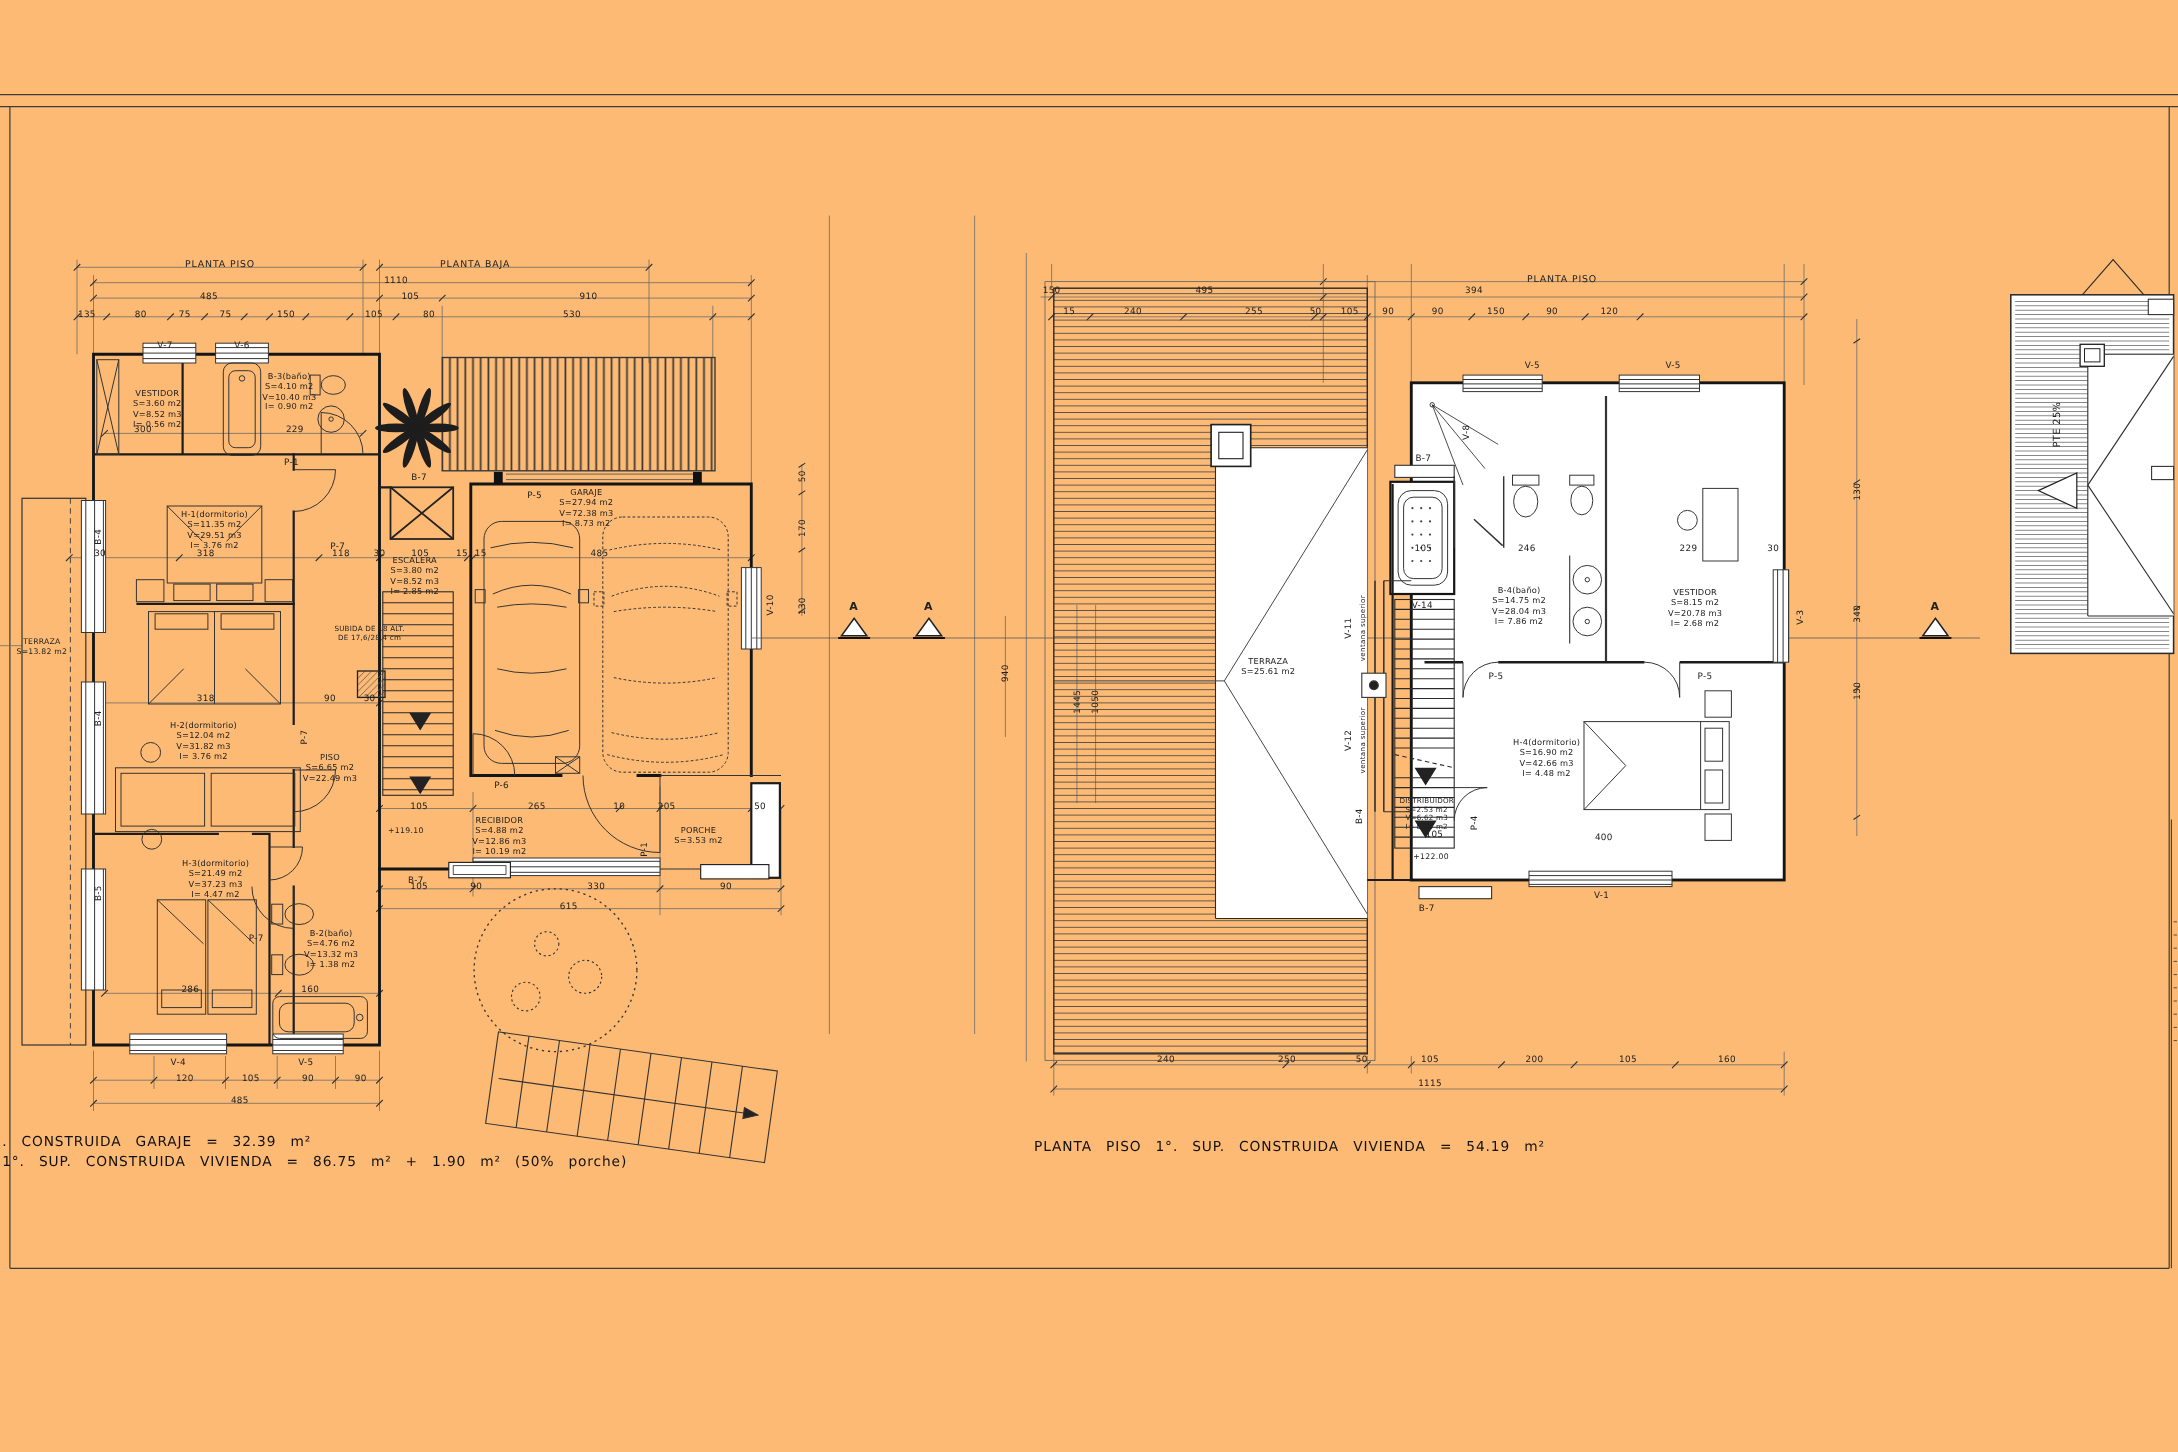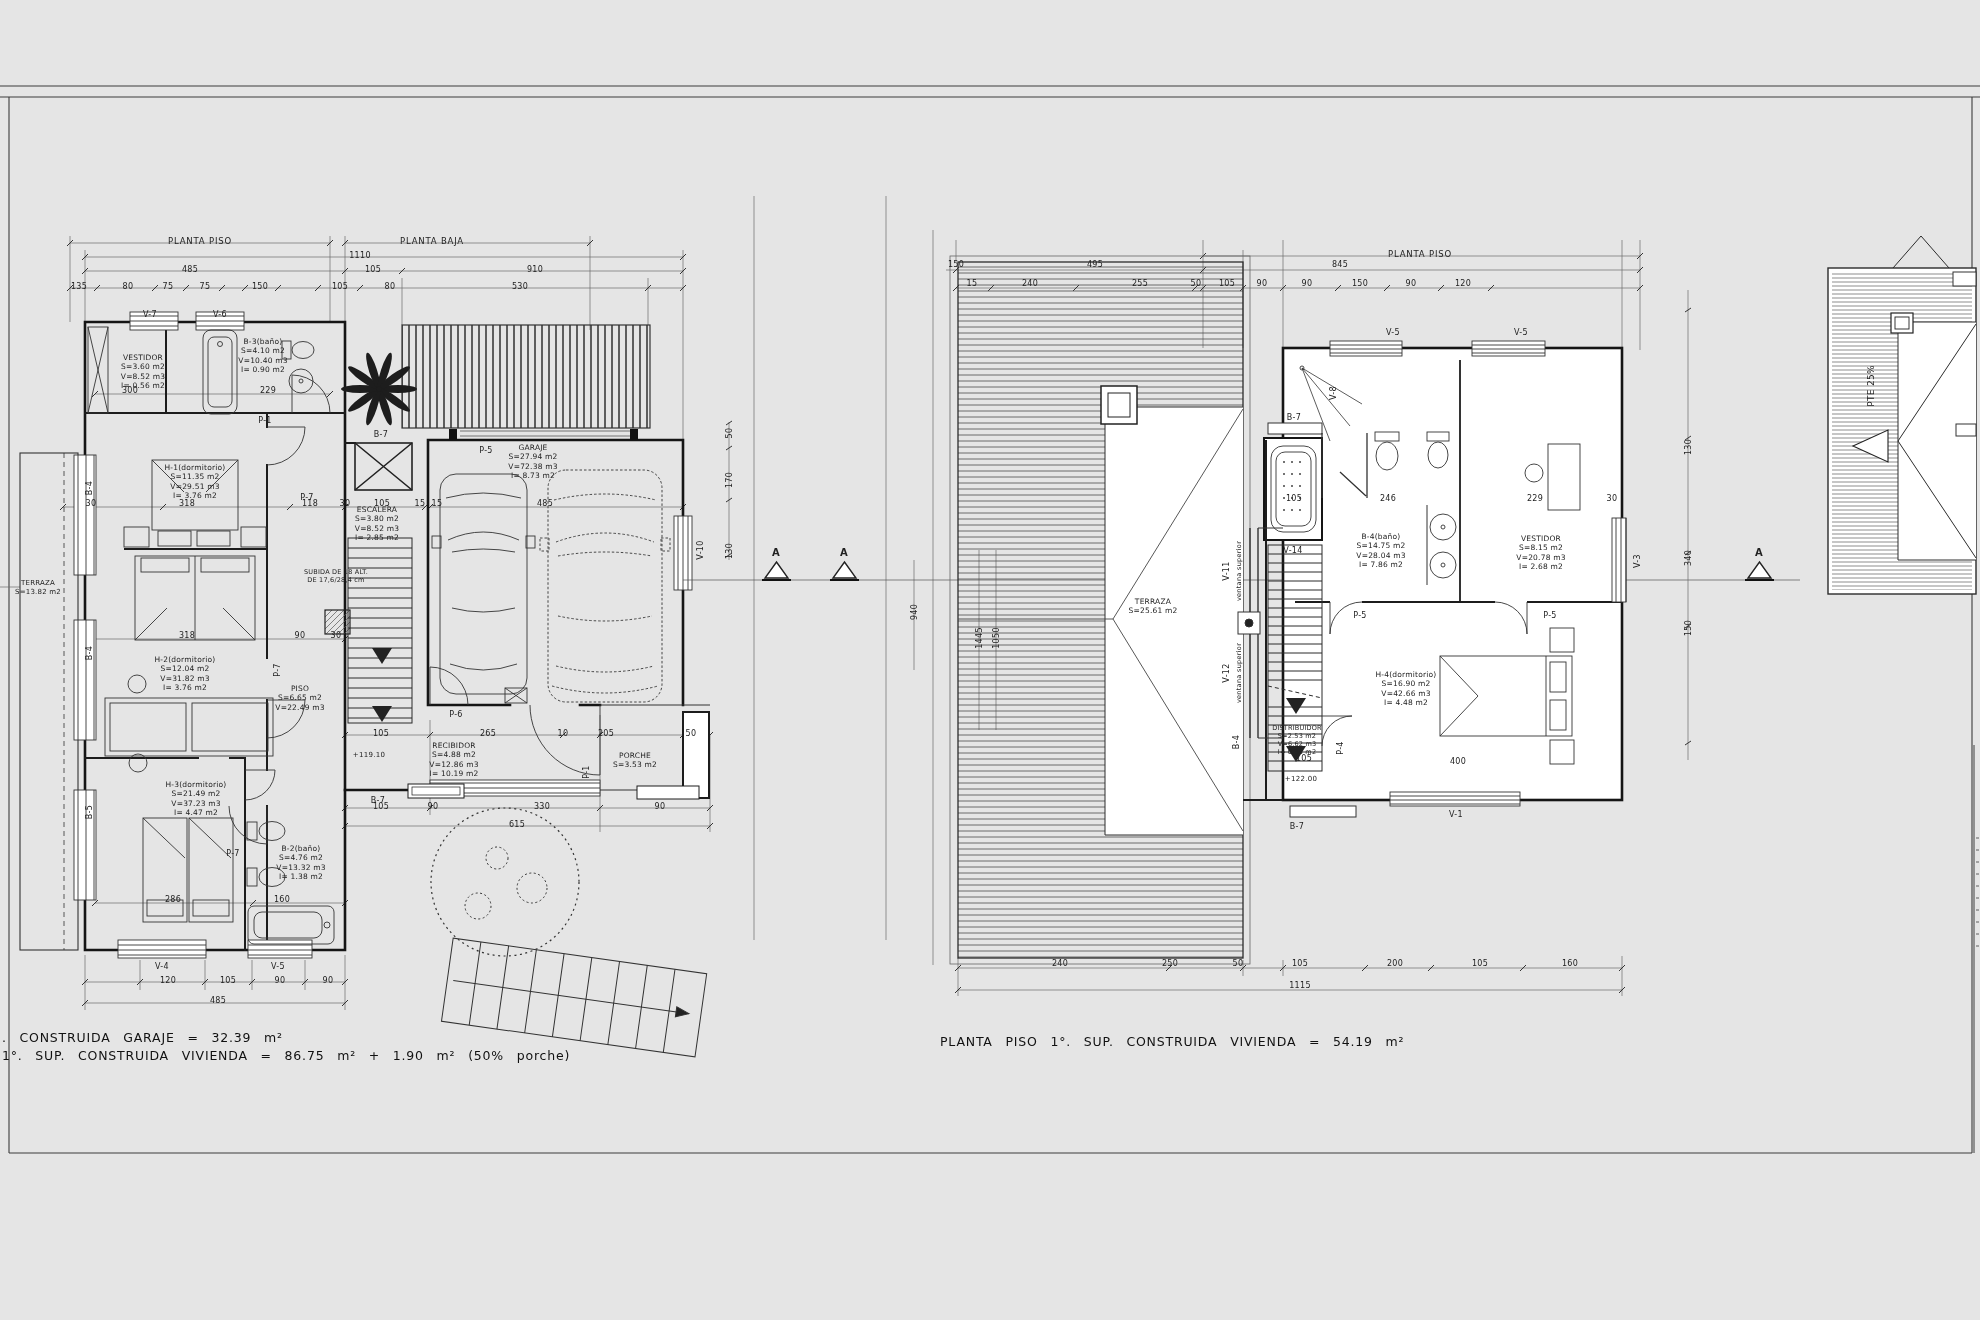--- a/index.html
+++ b/index.html
@@ -1,16 +1,16 @@
 <!DOCTYPE html>
 <html><head>
 <meta charset="utf-8">
 <style>
   html,body{margin:0;padding:0;background:#fff;}
-  #sheet{position:relative;width:1980px;height:1320px;background:#e5e5e5;overflow:hidden;
+  #sheet{position:relative;width:1980px;height:1320px;background:#fdba74;overflow:hidden;
          font-family:"DejaVu Sans",sans-serif;color:#1b1b1b;}
   #plan-svg{position:absolute;left:0;top:0;}
   .lb{position:absolute;transform:translate(-50%,-50%);font-size:8px;white-space:nowrap;
       letter-spacing:.3px;color:#222;}
   .rot{transform:translate(-50%,-50%) rotate(-90deg);}
   .rb{position:absolute;transform:translate(-50%,-50%);font-size:7.5px;line-height:1.25;
       text-align:center;white-space:pre-line;letter-spacing:.2px;color:#222;}
   .hd{font-size:8.5px;letter-spacing:.8px;}
   .sm{font-size:6.5px;}
   .ft{position:absolute;font-size:12.5px;letter-spacing:.8px;word-spacing:8px;white-space:nowrap;
@@ -483,21 +483,21 @@
 V=72.38 m3
 I= 8.73 m2</div>
 <div class="rb" style="left:635px;top:760px">PORCHE
 S=3.53 m2</div>
 <div class="rb" style="left:38px;top:588px;font-size:7px">TERRAZA
 S=13.82 m2</div>
 <div class="lb" style="left:369px;top:755px;font-size:7px">+119.10</div>
 
 <div class="lb" style="left:956px;top:264px">150</div>
 <div class="lb" style="left:1095px;top:264px">495</div>
-<div class="lb" style="left:1340px;top:264px">845</div>
+<div class="lb" style="left:1340px;top:264px">394</div>
 <div class="lb" style="left:972px;top:283px">15</div>
 <div class="lb" style="left:1030px;top:283px">240</div>
 <div class="lb" style="left:1140px;top:283px">255</div>
 <div class="lb" style="left:1196px;top:283px">50</div>
 <div class="lb" style="left:1227px;top:283px">105</div>
 <div class="lb" style="left:1262px;top:283px">90</div>
 <div class="lb" style="left:1307px;top:283px">90</div>
 <div class="lb" style="left:1360px;top:283px">150</div>
 <div class="lb" style="left:1411px;top:283px">90</div>
 <div class="lb" style="left:1463px;top:283px">120</div>

